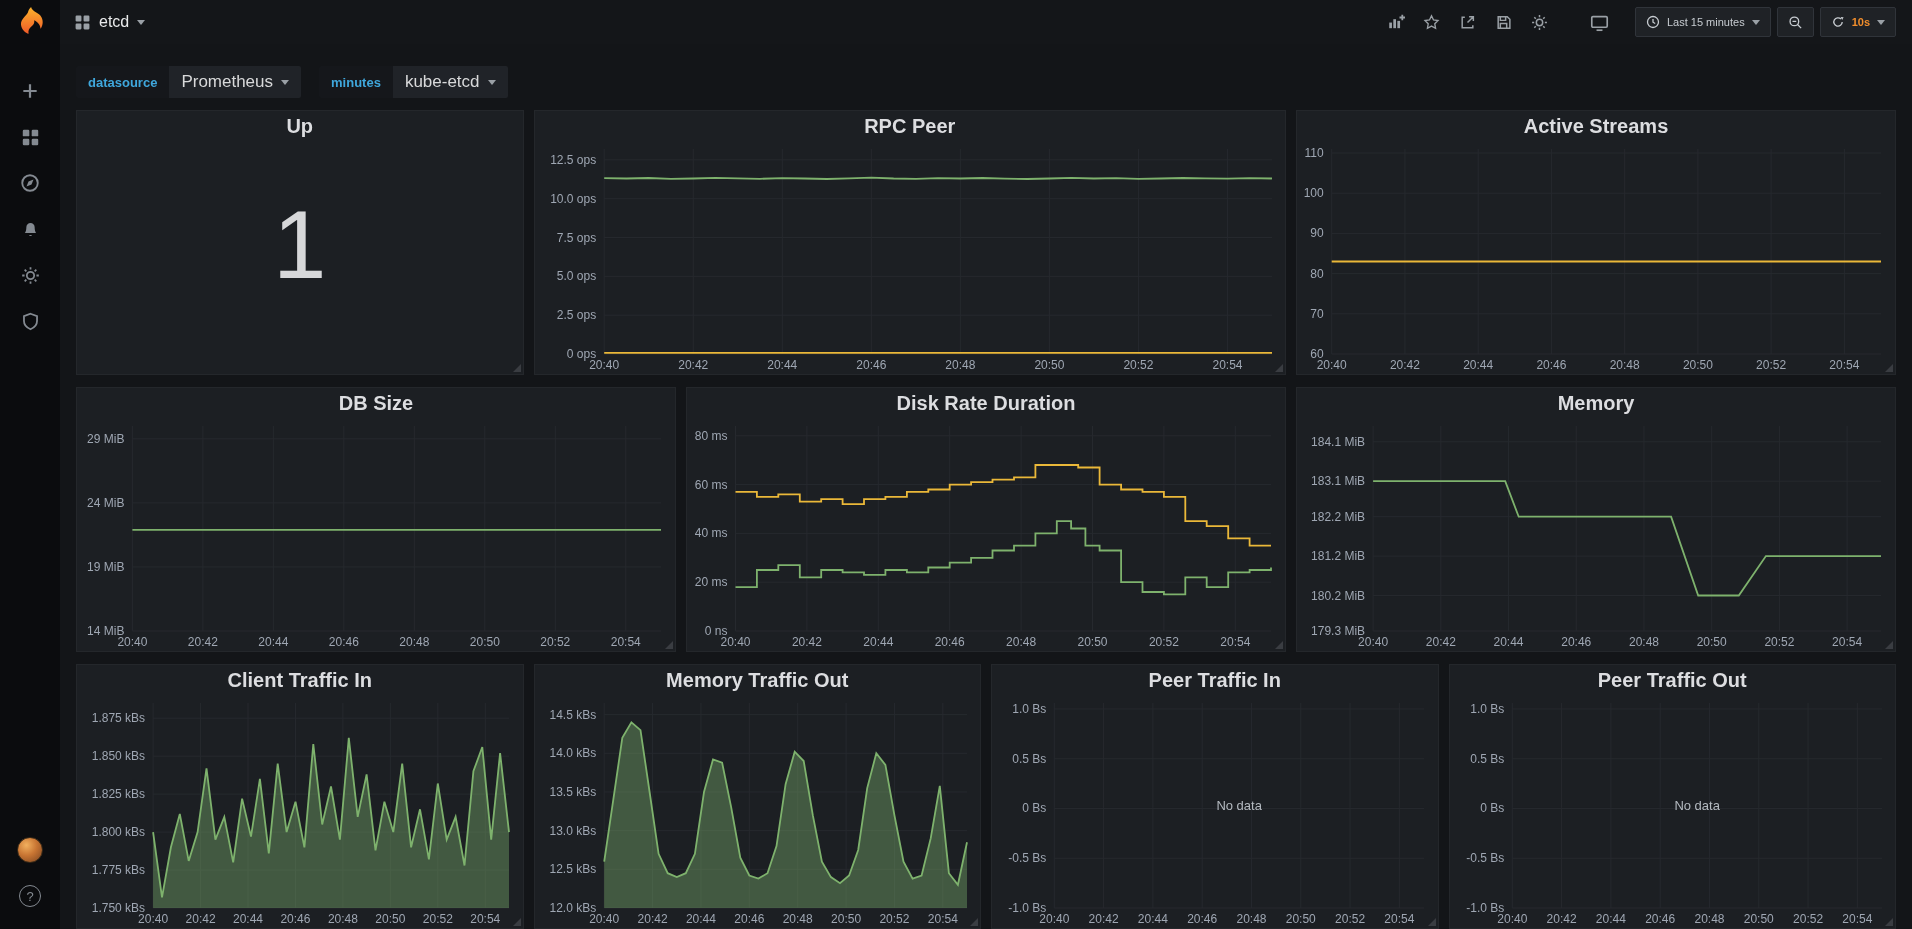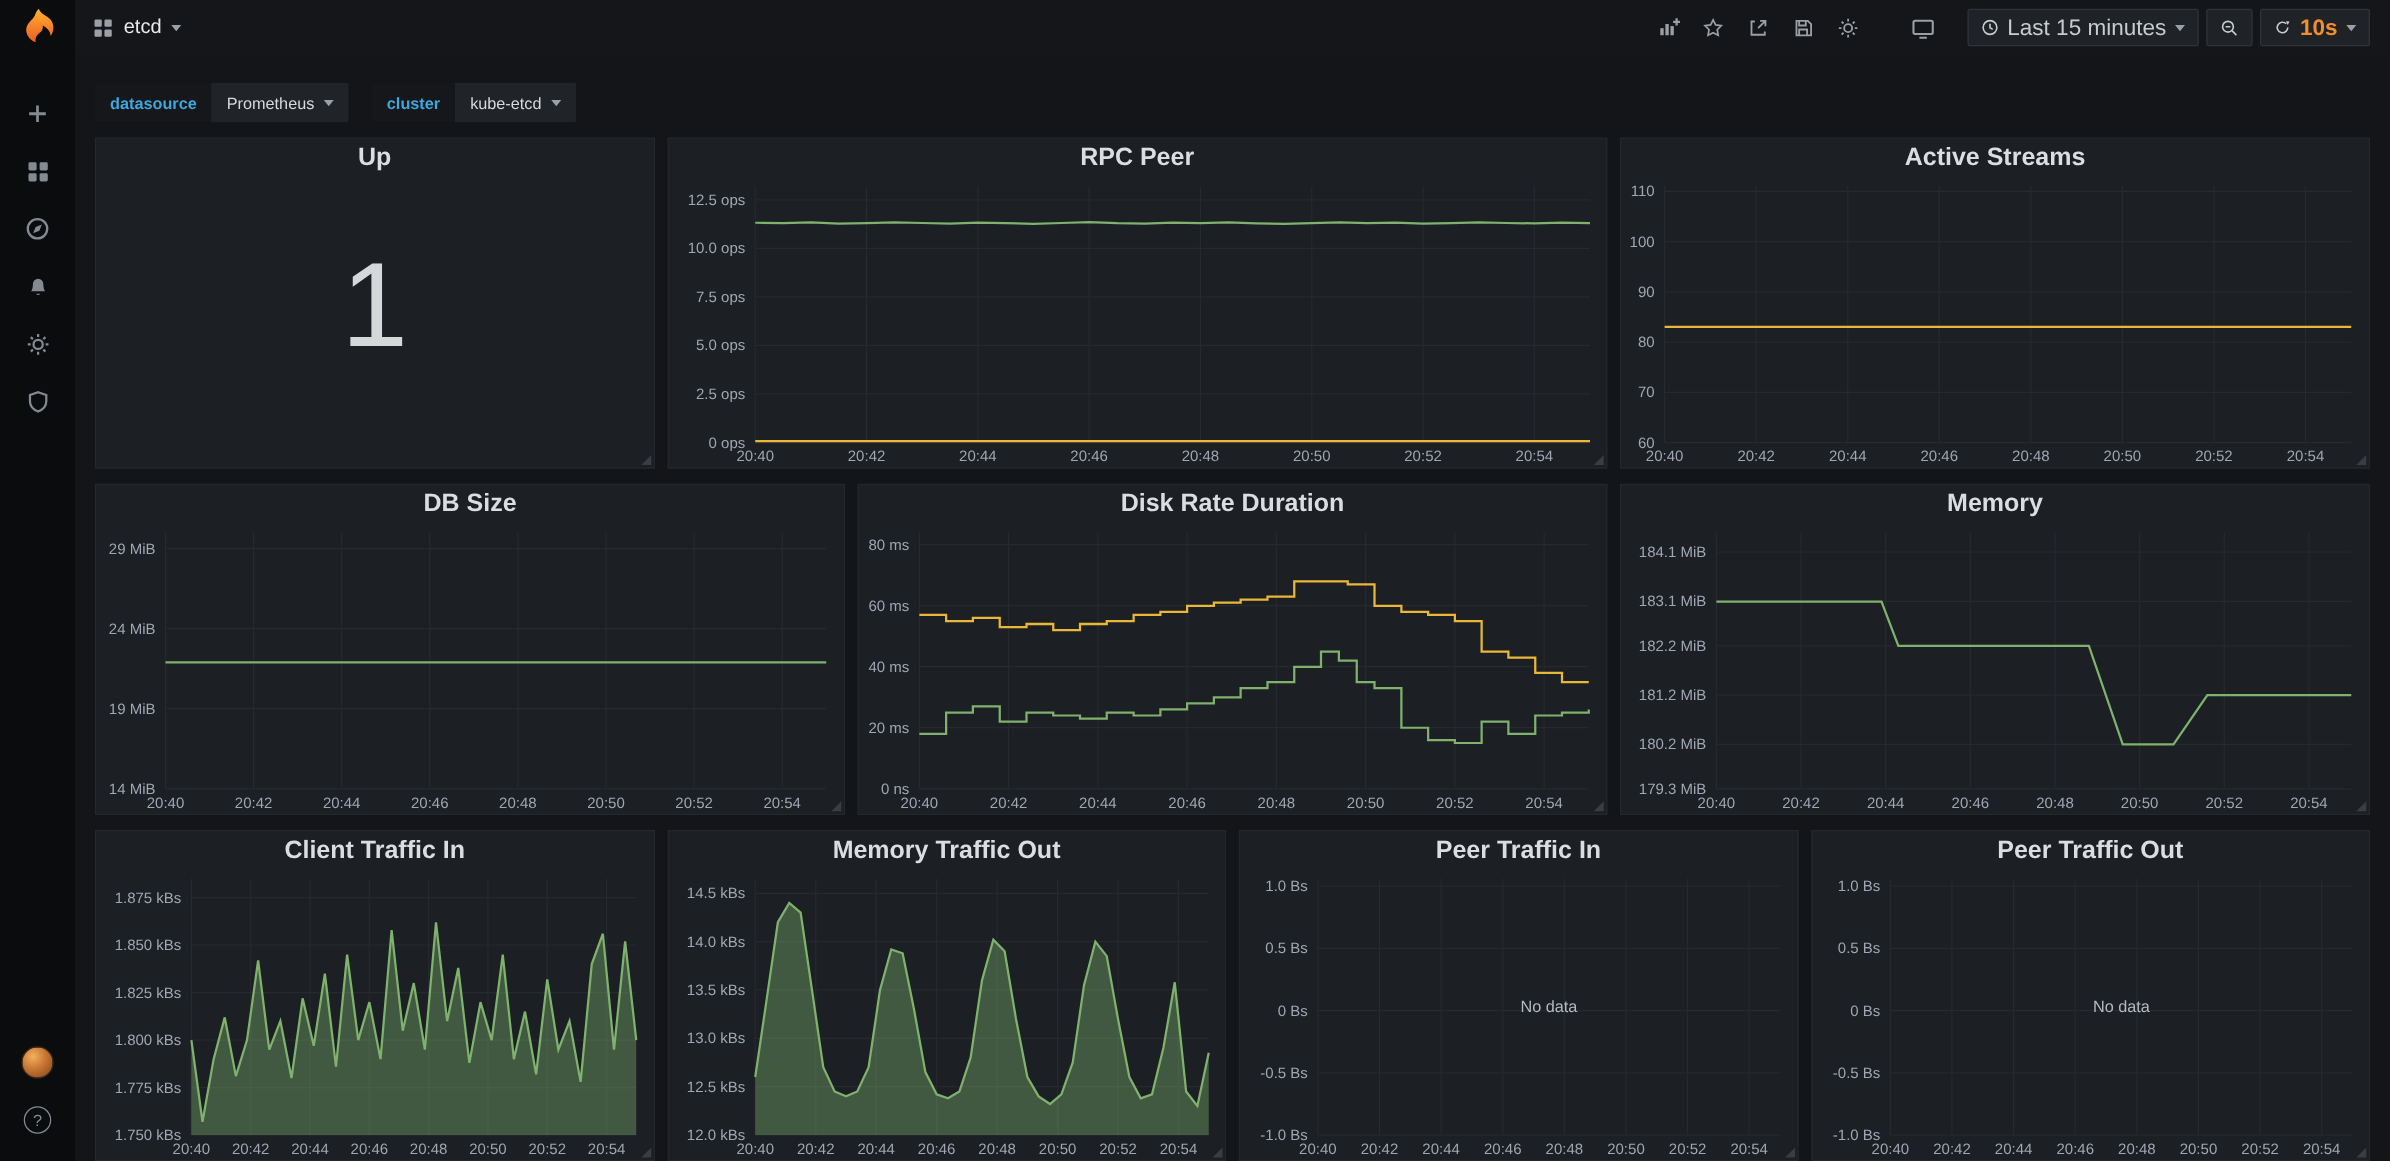--- a/index.html
+++ b/index.html
@@ -29,31 +29,31 @@
   .dash-nav{display:flex;align-items:center;gap:8px;cursor:pointer;}
   .dash-title{font-size:16px;color:#e9eaeb;font-weight:500;}
   .caret{width:0;height:0;border-left:4px solid transparent;border-right:4px solid transparent;
     border-top:5px solid #9aa0a6;display:inline-block;}
   .nav-right{margin-left:auto;display:flex;align-items:center;gap:6px;}
   .icon-btn{width:30px;height:28px;display:flex;align-items:center;justify-content:center;
     color:#9aa0a6;cursor:pointer;border-radius:2px;}
   .nav-gap{width:18px;}
   .pill-btn{height:30px;display:flex;align-items:center;gap:7px;padding:0 10px;
     background:#1f2226;border:1px solid #30343a;border-radius:2px;color:#c7ccd1;
-    font-size:18px;cursor:pointer;}
+    font-size:11px;cursor:pointer;}
   .pill-group{display:flex;align-items:center;gap:6px;margin-left:14px;}
   .refresh-interval{color:#f28e2c;font-weight:600;}
 
   
   .submenu{display:flex;align-items:center;gap:18px;margin-top:22px;padding:0 16px;height:32px;text-align:center;}
   .var-chip{display:flex;align-items:stretch;height:32px;border-radius:2px;overflow:hidden;}
   .var-label{display:flex;align-items:center;padding:0 12px;background:#15171b;
     color:#3fa7dc;font-size:13px;font-weight:600;}
   .var-value{display:flex;align-items:center;gap:8px;padding:0 12px;background:#202328;
-    color:#d8d9da;font-size:13px;cursor:pointer;}
+    color:#d8d9da;font-size:17px;cursor:pointer;}
 
   
   .dashboard{margin-top:12px;padding:0 16px;display:grid;
     grid-template-columns:repeat(24,1fr);grid-auto-rows:265px;column-gap:10px;row-gap:12px;}
   .c6{grid-column:span 6;} .c8{grid-column:span 8;} .c10{grid-column:span 10;}
   .panel{background:#1c1f23;border:1px solid rgba(255,255,255,0.04);position:relative;
     display:flex;flex-direction:column;}
   .panel-title{height:30px;display:flex;align-items:center;justify-content:center;
     font-size:20px;font-weight:600;color:#dcdde0;cursor:pointer;flex-shrink:0;}
   .panel-body{flex:1;position:relative;min-height:0;}
@@ -242,21 +242,21 @@
 
     <div class="submenu">
       <div class="var-chip">
         <span class="var-label">datasource</span>
         <span class="var-value">
           <span>Prometheus</span>
           <span class="caret"></span>
         </span>
       </div>
       <div class="var-chip">
-        <span class="var-label">cluster</span>
+        <span class="var-label">minutes</span>
         <span class="var-value">
           <span>kube-etcd</span>
           <span class="caret"></span>
         </span>
       </div>
     </div>
 
     <main class="dashboard">
 
       <div class="panel c6">

